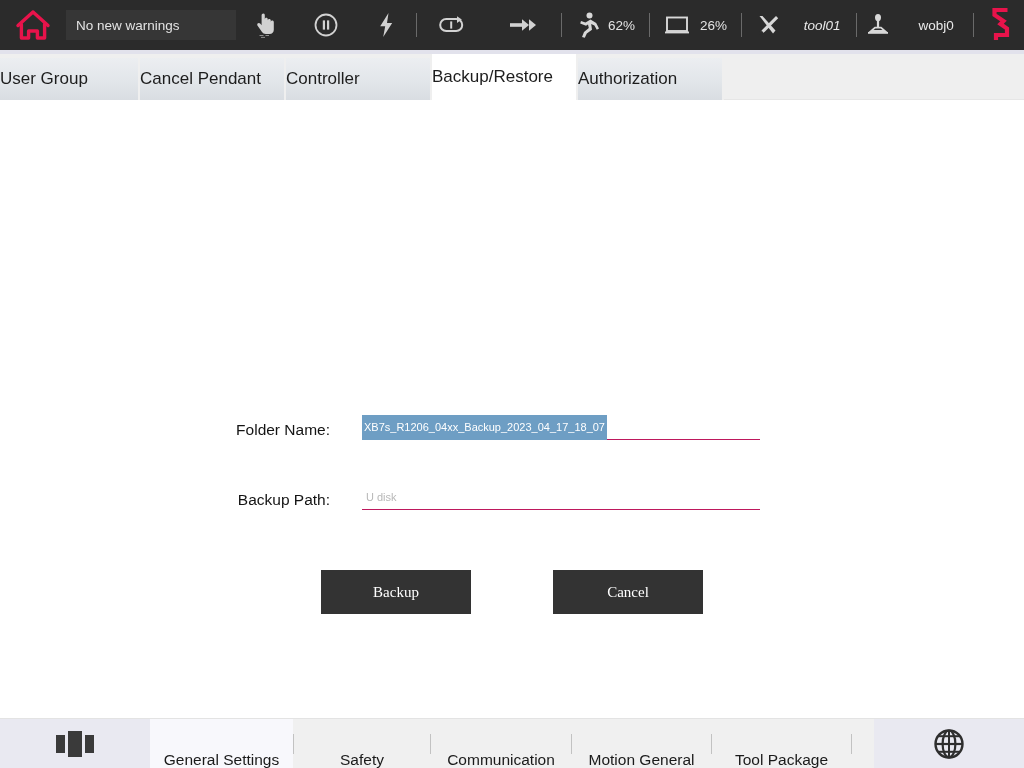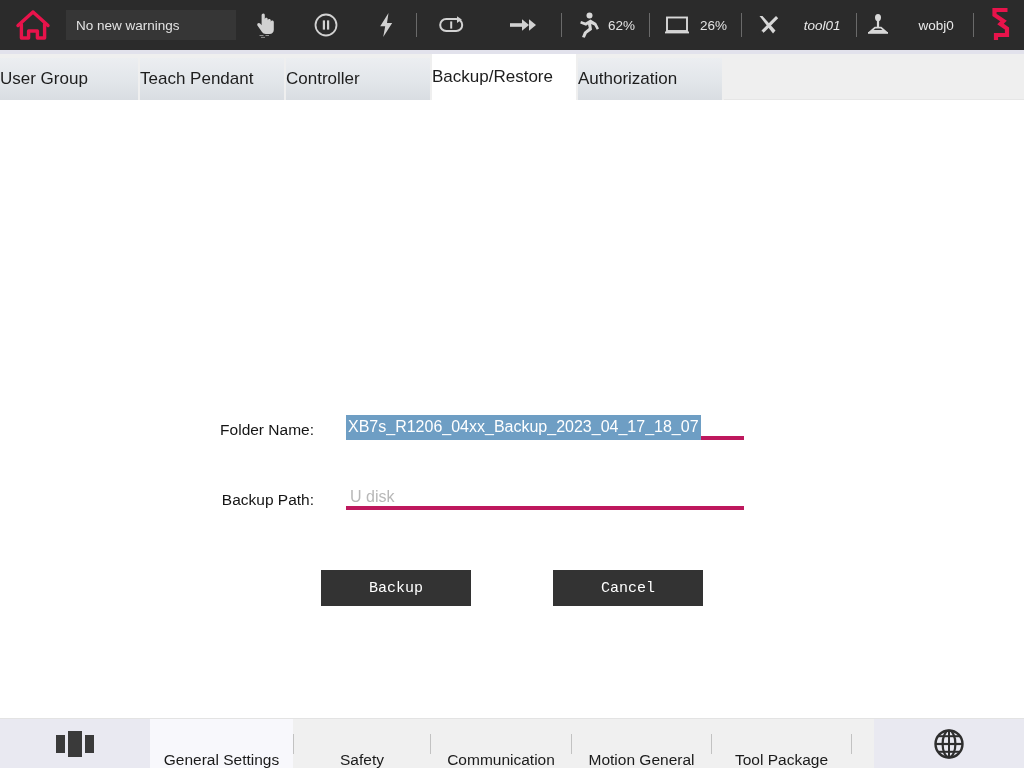--- a/index.html
+++ b/index.html
@@ -87,21 +87,21 @@
   .tab-pad { flex: 1 1 auto; height: 42px; background: #efefef; }
 
   
   .content {
     flex: 1 1 auto;
     background: #ffffff;
     position: relative;
   }
   .form-wrap {
     position: absolute;
-    left: 0; right: 0;
+    left: 16px; right: 0;
     top: 300px;
   }
   .form-row {
     display: flex; align-items: flex-start;
     height: 70px;
   }
   .field-label {
     width: 346px;
     text-align: right;
     padding-right: 32px;
@@ -109,22 +109,22 @@
     color: #141414;
     line-height: 28px;
     padding-top: 16px;
   }
   .field-ctrl {
     width: 398px;
     padding-top: 14px;
   }
   .fld {
     height: 26px;
-    border-bottom: 4px solid #be185d;
-    font-size: 16px;
+    border-bottom: 1px solid #be185d;
+    font-size: 11px;
     line-height: 26px;
     display: block;
     width: 100%;
   }
   .fld .seltext {
     background: #6e9ec4;
     color: #ffffff;
     padding: 1px 2px 2px 2px;
     display: inline-block;
     line-height: 22px;
@@ -133,25 +133,25 @@
     color: #b8b8b8;
     padding-left: 4px;
   }
 
   .btn-row {
     position: absolute;
     top: 470px; left: 0; right: 0;
     display: flex;
   }
   .btn {
-    height: 36px;
+    height: 44px;
     background: #333333;
     color: #ffffff;
     font-size: 15px;
-    font-family: Liberation Mono, monospace;
+    font-family: Liberation Serif, serif;
     border: none;
     display: flex; align-items: center; justify-content: center;
     cursor: pointer;
   }
   #btn-backup { margin-left: 321px; width: 150px; }
   #btn-cancel { margin-left: 82px; width: 150px; }
 
   
   .bottomnav {
     flex: 0 0 50px; height: 50px;
@@ -292,21 +292,21 @@
         <path d="M17.5 3.0 L4.5 3.0 L4.5 8.0 L13.5 14.0 L10.5 17.0 L17.0 21.5 L17.0 28.0 L6.0 28.0 L6.0 33.0" stroke="#e8134b" stroke-width="4.2" fill="none" stroke-linejoin="miter"></path>
       </svg>
     </div>
   </div>
 
   <div class="tabstrip">
     <div class="tab" style="width:140px">
       <span>User Group</span>
     </div>
     <div class="tab" style="width:146px">
-      <span>Teach Pendant</span>
+      <span>Cancel Pendant</span>
     </div>
     <div class="tab" style="width:146px">
       <span>Controller</span>
     </div>
     <div class="tab active" style="width:146px">
       <span>Backup/Restore</span>
     </div>
     <div class="tab" style="width:146px">
       <span>Authorization</span>
     </div>

